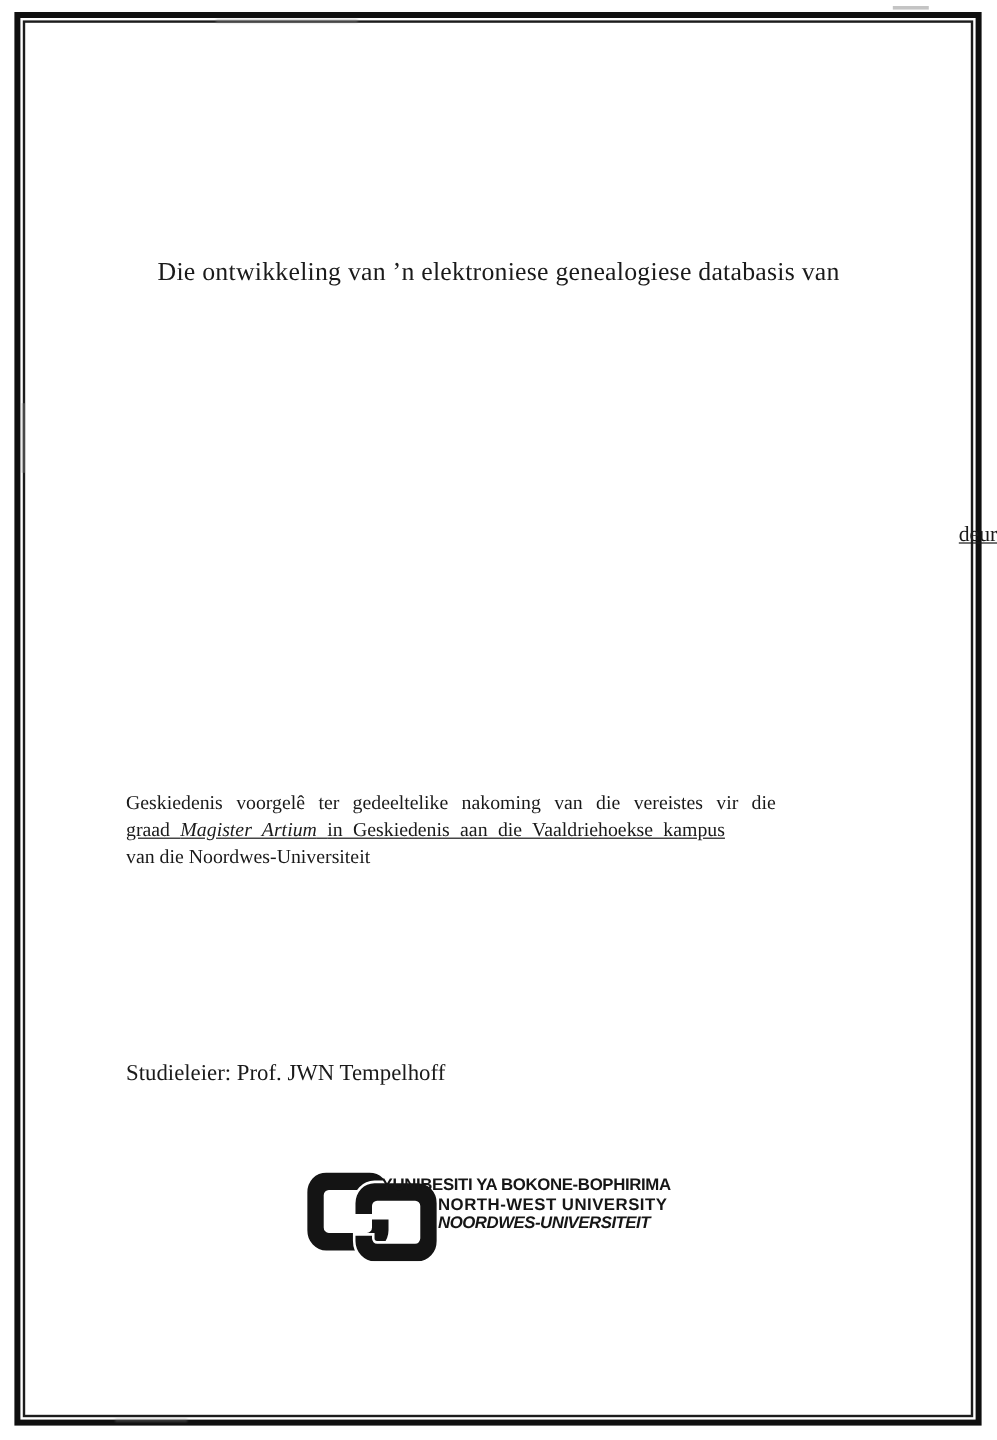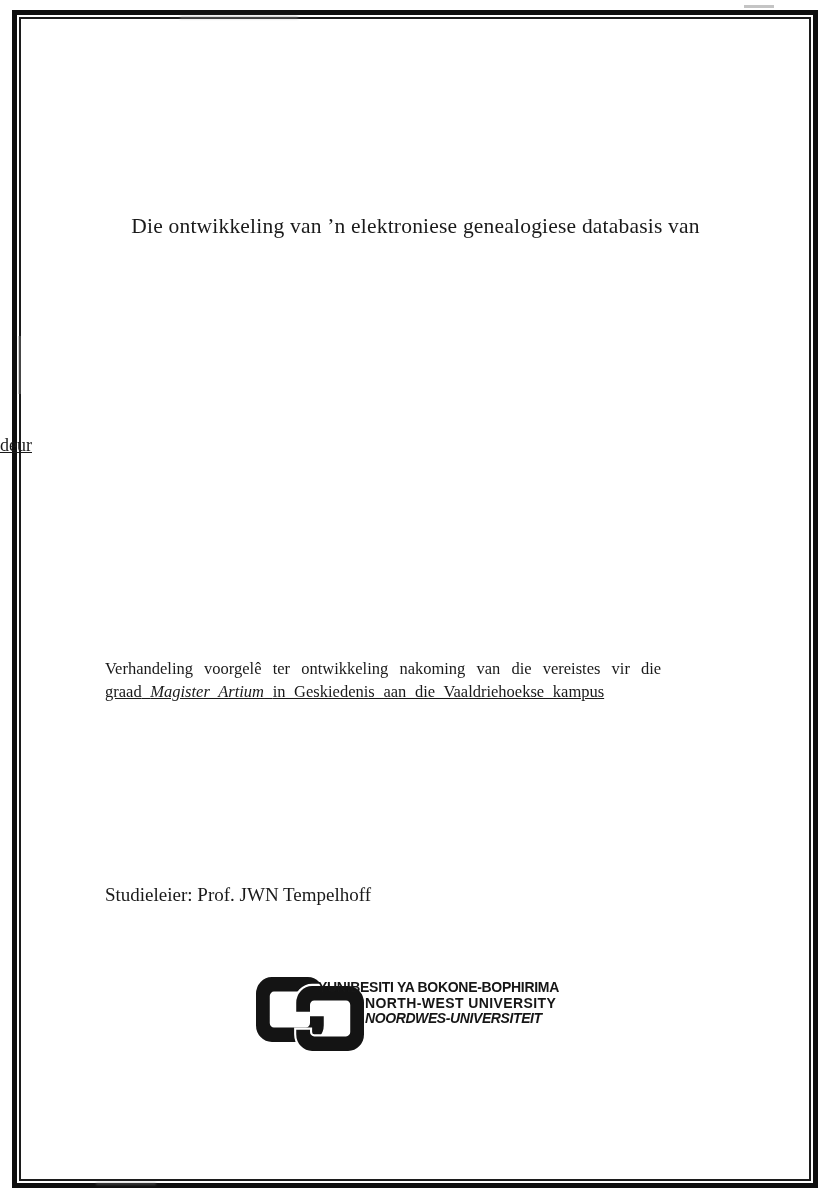--- a/index.html
+++ b/index.html
@@ -25,21 +25,21 @@
   .smudge.s3 { left:18px;  top:336px; width:3px;  height:58px; opacity:.4; filter:blur(.6px); }
   .smudge.s4 { left:96px;  top:1182px; width:60px; height:3px; opacity:.35; filter:blur(1px); }
 
   .thesis-title {
     position:absolute; left:60px; right:60px; top:206px;
     text-align:center; font-size:21.5px; line-height:41px;
     letter-spacing:.2px; white-space:nowrap;
   }
   .byline {
     position:absolute; left:0; right:0; top:432px;
-    text-align:left; font-size:18px; line-height:26px;text-decoration:underline;
+    text-align:right; font-size:18px; line-height:26px;text-decoration:underline;
   }
   .author {
     position:absolute; left:0; right:0; top:514px;
     text-align:center; font-size:20px; line-height:30px;
   }
   .submission {
     position:absolute; left:105px; top:658px; width:648px;
     font-size:16.5px; line-height:22.6px;
   }
   .sub-line1 { word-spacing:7px; }
@@ -76,22 +76,23 @@
   <div class="smudge s4"></div>
 
   <div class="thesis-title">
     <div>Die ontwikkeling van ’n elektroniese genealogiese databasis van</div>
   </div>
 
   <div class="byline">deur</div>
 
 
   <div class="submission">
-    <div class="sub-line1">Verhandeling voorgelê ter ontwikkeling nakoming van die vereistes vir die</div>
+    <div class="sub-line1">Geskiedenis voorgelê ter gedeeltelike nakoming van die vereistes vir die</div>
     <div class="sub-line2"><span>graad</span> <i>Magister Artium</i> <span>in Geskiedenis aan die Vaaldriehoekse kampus</span></div>
+    <div class="sub-line3">van die Noordwes-Universiteit</div>
   </div>
 
   <div class="supervisor-block">
     <div>Studieleier: Prof. JWN Tempelhoff</div>
   </div>
 
   <div class="logo">
     <svg class="logo-mark" width="108" height="74" viewBox="0 0 102 66" preserveAspectRatio="none">
 
       <path fill="#141414" d="M64,19 L64,15 A15,15 0 0 0 49,0 L15,0 A15,15 0 0 0 0,15

